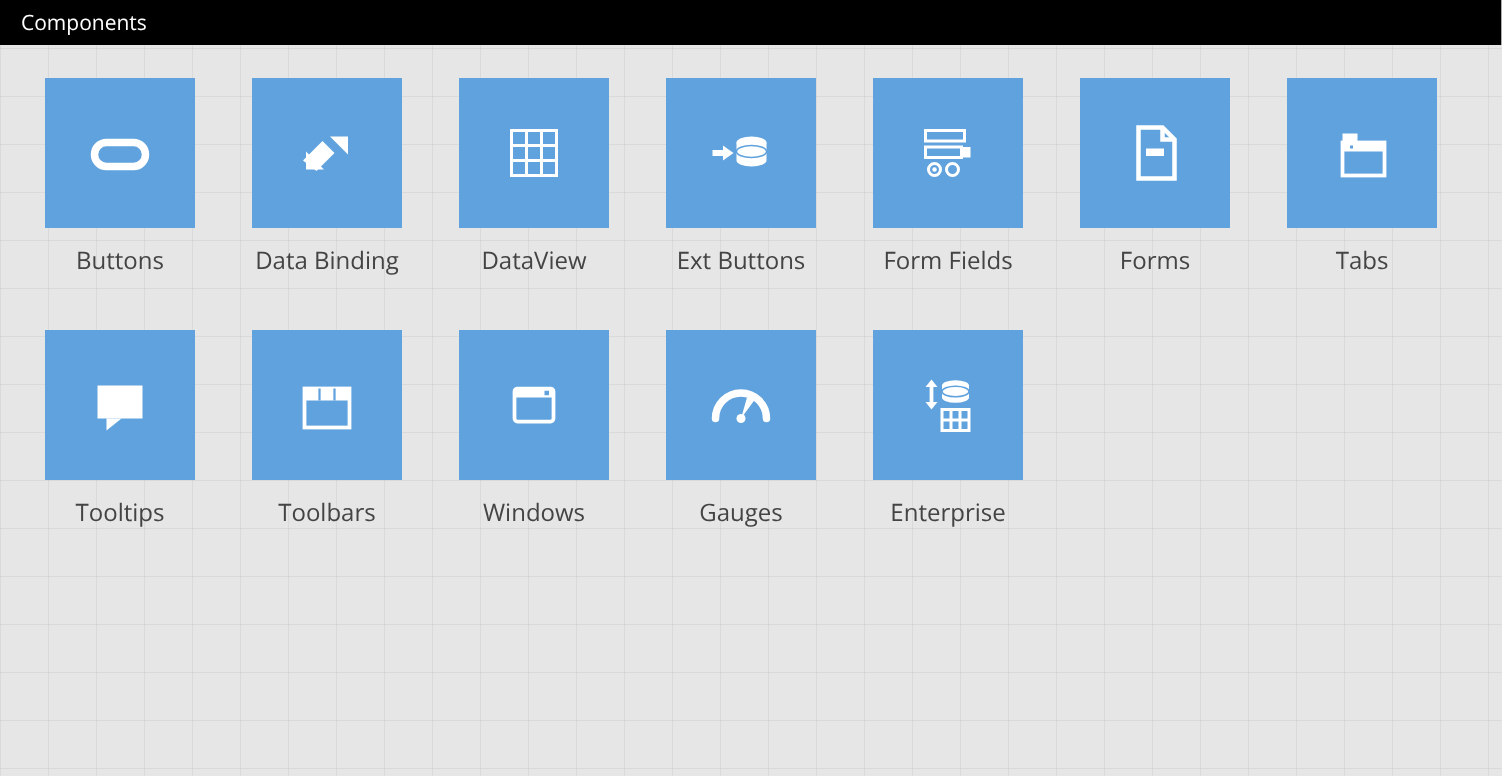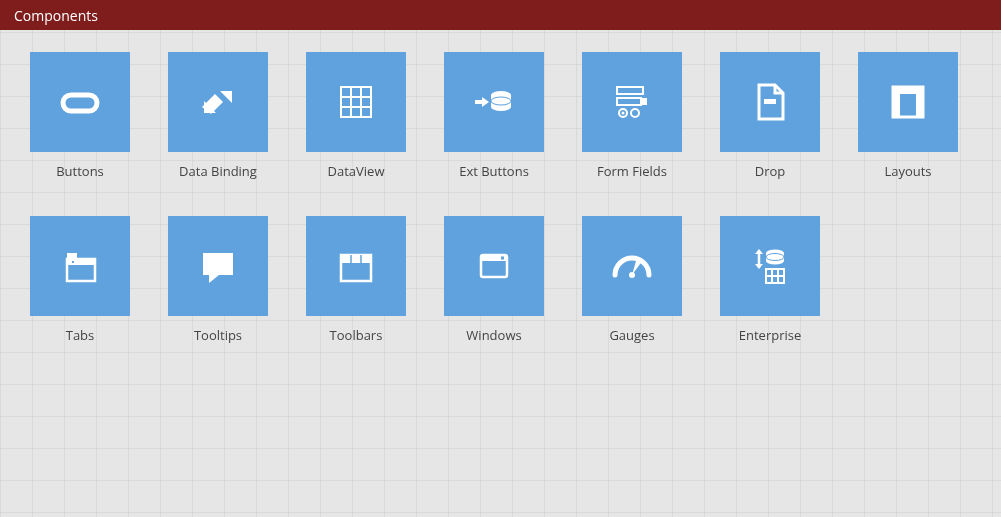--- a/index.html
+++ b/index.html
@@ -6,21 +6,21 @@
   body{
     width:1001px;height:517px;
     background-color:#e6e6e6;
     background-image:
       linear-gradient(to right, rgba(0,0,0,0.05) 1px, transparent 1px),
       linear-gradient(to bottom, rgba(0,0,0,0.05) 1px, transparent 1px);
     background-size:32px 32px;
     background-position:0 0;
   }
   .header{
-    background:#7f1d1d;
+    background:#000000;
     color:#ffffff;
     height:30px;
     display:flex;align-items:center;
     padding-left:14px;
     font-size:14px;
     font-weight:400;
   }
   .tile-area{
     padding:22px 30px;
     display:flex;
@@ -33,21 +33,21 @@
     display:flex;flex-direction:column;align-items:center;
     cursor:pointer;
   }
   .tile-box{
     width:100px;height:100px;
     background:#5fa2dd;
     display:flex;align-items:center;justify-content:center;
   }
   .tile-label{
     margin-top:10px;
-    font-size:13px;
+    font-size:16px;
     color:#444444;
     text-align:left;
     white-space:nowrap;
   }
   .tile svg{display:block;}
 </style>
 </head>
 <body>
 
 <svg width="0" height="0" style="position:absolute">
@@ -197,31 +197,23 @@
     </div>
     <div class="tile-label">Form Fields</div>
   </div>
 
   <div class="tile">
     <div class="tile-box">
       <svg width="50" height="50">
           <use href="#forms-file-icon"></use>
         </svg>
     </div>
-    <div class="tile-label">Drop</div>
-  </div>
-
-  <div class="tile">
-    <div class="tile-box">
-      <svg width="50" height="50">
-          <use href="#layouts-icon"></use>
-        </svg>
-    </div>
-    <div class="tile-label">Layouts</div>
-  </div>
+    <div class="tile-label">Forms</div>
+  </div>
+
 
 
   <div class="tile">
     <div class="tile-box">
       <svg width="50" height="50">
           <use href="#tabs-icon"></use>
         </svg>
     </div>
     <div class="tile-label">Tabs</div>
   </div>

